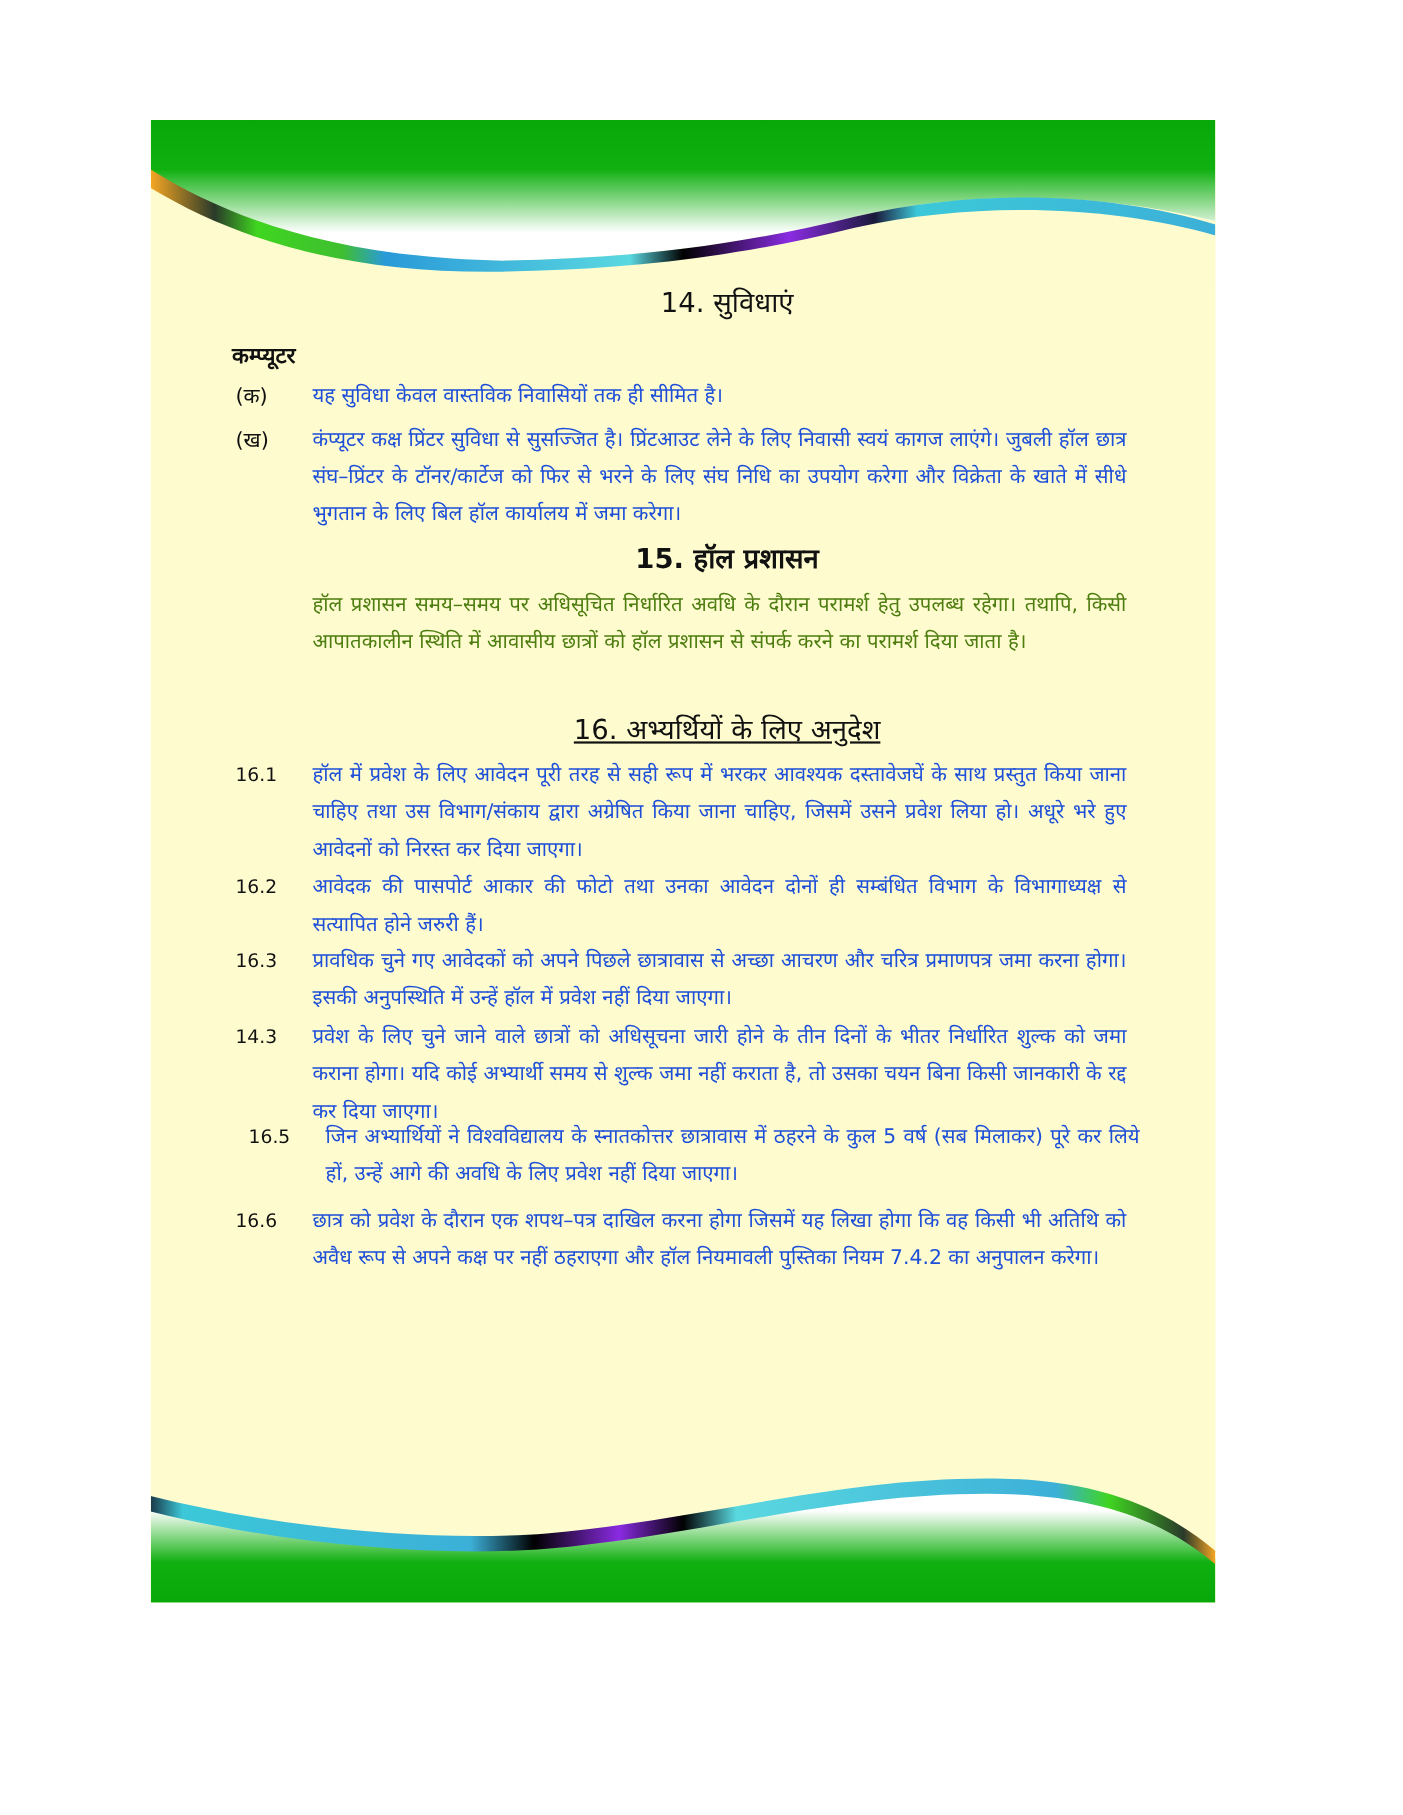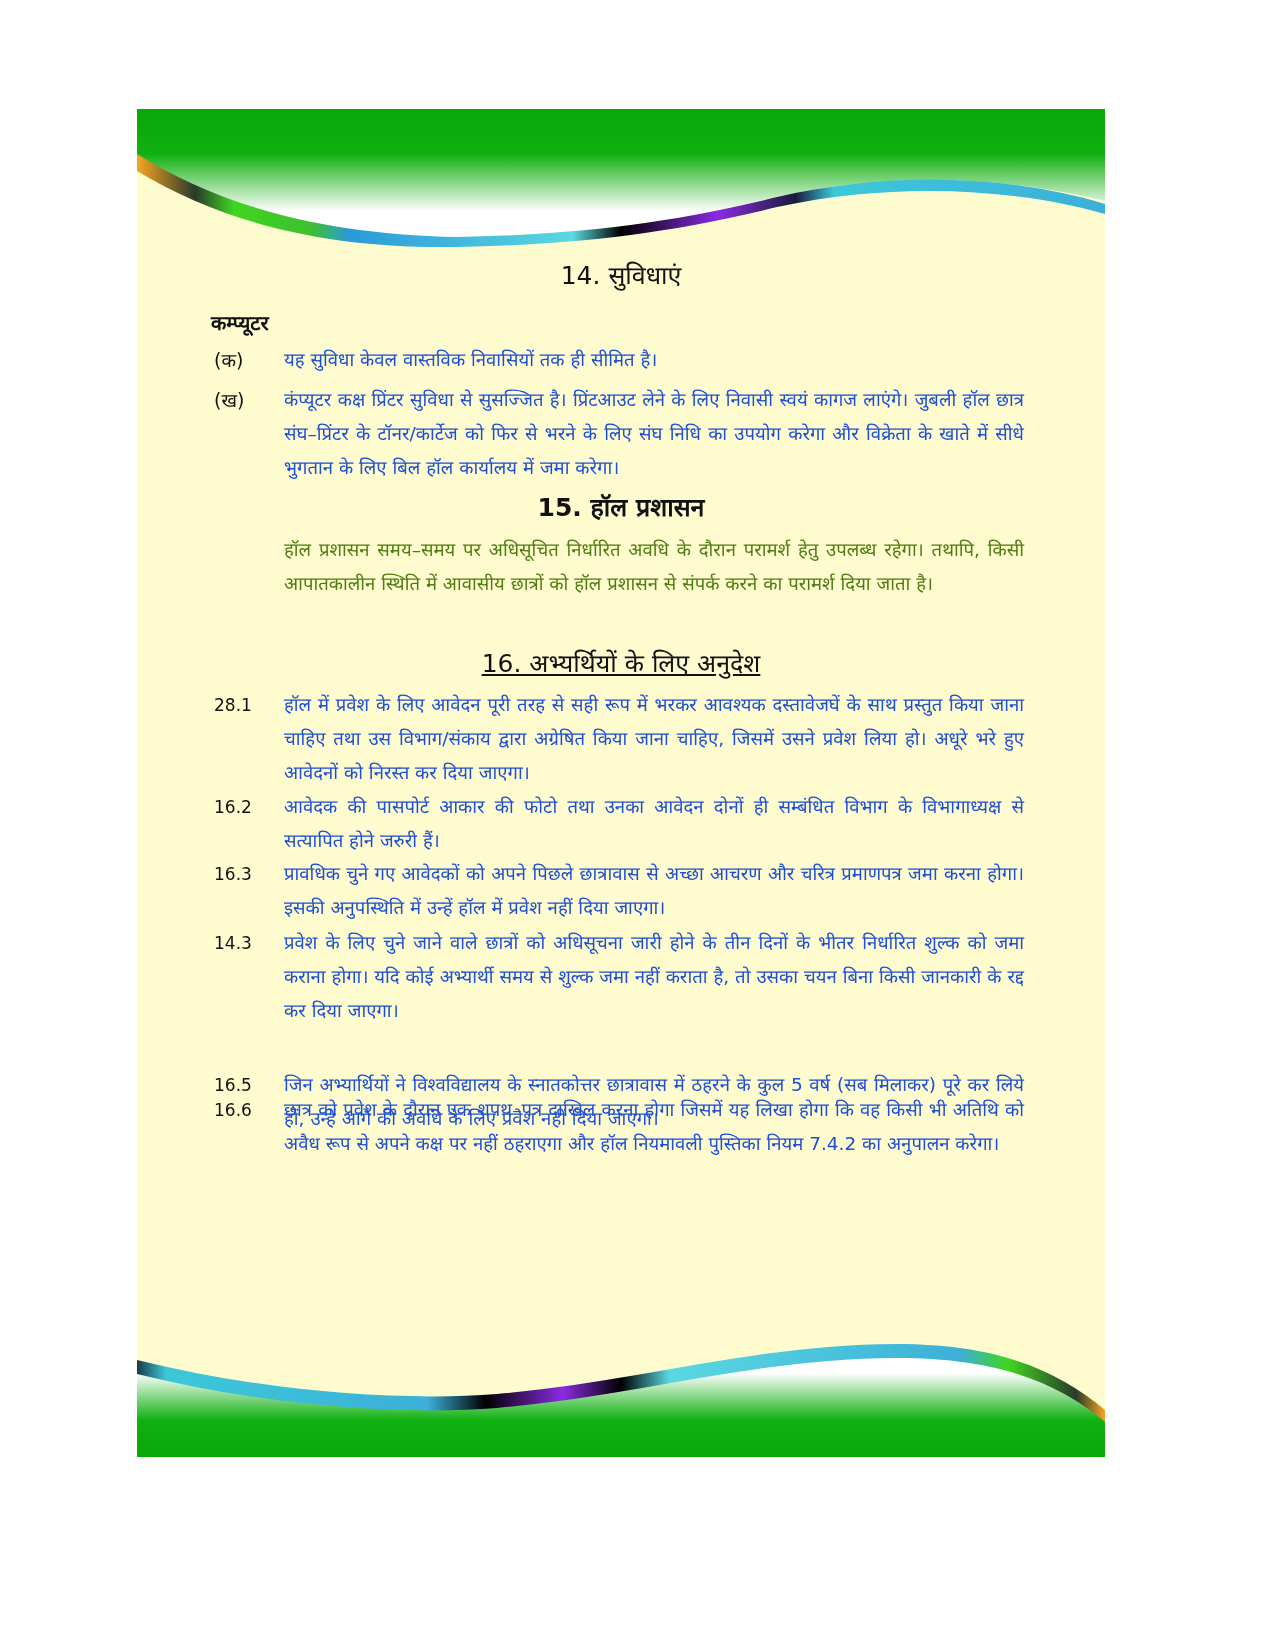--- a/index.html
+++ b/index.html
@@ -5,21 +5,21 @@
     html, body { margin: 0; padding: 0; background: #ffffff; }
     body { width: 1275px; height: 1650px; position: relative; overflow: hidden;
            font-family: "DejaVu Sans", "Liberation Sans", sans-serif; color: #1a1a1a; }
     .page { position: absolute; left: 137px; top: 109px; width: 968px; height: 1348px;
             background: #fefccf; overflow: hidden; }
     .deco { position: absolute; left: 0; width: 968px; }
     .deco-top { top: 0; height: 150px; }
     .deco-bottom { bottom: 0; height: 135px; }
     .content { position: absolute; left: 0; top: 0; width: 968px; }
     .h-section { position: absolute; left: 0; width: 968px; text-align: center;
-                 font-size: 25px; font-weight: normal; margin: 0; color: #111; }
+                 font-size: 25px; font-weight: normal; margin: 0; color: #111; padding-left: 40px; }
     .h-section.bold { font-weight: bold; }
     .subhead { position: absolute; left: 74px; font-size: 20px; margin: 0; color: #111; }
     .item { position: absolute; left: 77px; width: 810px; }
     .item .num { position: absolute; left: 0; top: 0; font-size: 17px; color: #111; line-height: 34px; }
     .item .num.paren { font-size: 19px; }
     .item .txt { margin-left: 70px; font-size: 18.5px; line-height: 34px; text-align: justify;
                  text-align-last: left; color: #1d4ed8; }
     .para { position: absolute; left: 147px; width: 740px; font-size: 18.5px; line-height: 34px;
             text-align: justify; color: #4d7c0f; }
   </style>
@@ -92,36 +92,36 @@
       <span class="num paren">(ख)</span>
       <div class="txt">कंप्यूटर कक्ष प्रिंटर सुविधा से सुसज्जित है। प्रिंटआउट लेने के लिए निवासी स्वयं कागज लाएंगे। जुबली हॉल छात्र संघ–प्रिंटर के टॉनर/कार्टेज को फिर से भरने के लिए संघ निधि का उपयोग करेगा और विक्रेता के खाते में सीधे भुगतान के लिए बिल हॉल कार्यालय में जमा करेगा।</div>
     </div>
 
     <h2 class="h-section bold" style="top:380px;">15. हॉल प्रशासन</h2>
     <div class="para" style="top:424px;">हॉल प्रशासन समय–समय पर अधिसूचित निर्धारित अवधि के दौरान परामर्श हेतु उपलब्ध रहेगा। तथापि, किसी आपातकालीन स्थिति में आवासीय छात्रों को हॉल प्रशासन से संपर्क करने का परामर्श दिया जाता है।</div>
 
     <h2 class="h-section" style="top:536px;text-decoration:underline;">16. अभ्यर्थियों के लिए अनुदेश</h2>
 
     <div class="item" style="top:579px;">
-      <span class="num">28.1</span>
+      <span class="num">16.1</span>
       <div class="txt">हॉल में प्रवेश के लिए आवेदन पूरी तरह से सही रूप में भरकर आवश्यक दस्तावेजघें के साथ प्रस्तुत किया जाना चाहिए तथा उस विभाग/संकाय द्वारा अग्रेषित किया जाना चाहिए, जिसमें उसने प्रवेश लिया हो। अधूरे भरे हुए आवेदनों को निरस्त कर दिया जाएगा।</div>
     </div>
     <div class="item" style="top:681px;">
       <span class="num">16.2</span>
       <div class="txt">आवेदक की पासपोर्ट आकार की फोटो तथा उनका आवेदन दोनों ही सम्बंधित विभाग के विभागाध्यक्ष से सत्यापित होने जरुरी हैं।</div>
     </div>
     <div class="item" style="top:748px;">
       <span class="num">16.3</span>
       <div class="txt">प्रावधिक चुने गए आवेदकों को अपने पिछले छात्रावास से अच्छा आचरण और चरित्र प्रमाणपत्र जमा करना होगा। इसकी अनुपस्थिति में उन्हें हॉल में प्रवेश नहीं दिया जाएगा।</div>
     </div>
     <div class="item" style="top:817px;">
       <span class="num">14.3</span>
       <div class="txt">प्रवेश के लिए चुने जाने वाले छात्रों को अधिसूचना जारी होने के तीन दिनों के भीतर निर्धारित शुल्क को जमा कराना होगा। यदि कोई अभ्यार्थी समय से शुल्क जमा नहीं कराता है, तो उसका चयन बिना किसी जानकारी के रद्द कर दिया जाएगा।</div>
     </div>
-    <div class="item" style="top:959px;">
+    <div class="item" style="top:908px;margin-left:12px;">
       <span class="num">16.5</span>
       <div class="txt">जिन अभ्यार्थियों ने विश्वविद्यालय के स्नातकोत्तर छात्रावास में ठहरने के कुल 5 वर्ष (सब मिलाकर) पूरे कर लिये हों, उन्हें आगे की अवधि के लिए प्रवेश नहीं दिया जाएगा।</div>
     </div>
     <div class="item" style="top:984px;">
       <span class="num">16.6</span>
       <div class="txt">छात्र को प्रवेश के दौरान एक शपथ–पत्र दाखिल करना होगा जिसमें यह लिखा होगा कि वह किसी भी अतिथि को अवैध रूप से अपने कक्ष पर नहीं ठहराएगा और हॉल नियमावली पुस्तिका नियम 7.4.2 का अनुपालन करेगा।</div>
     </div>
 
   </div>
 </div>

